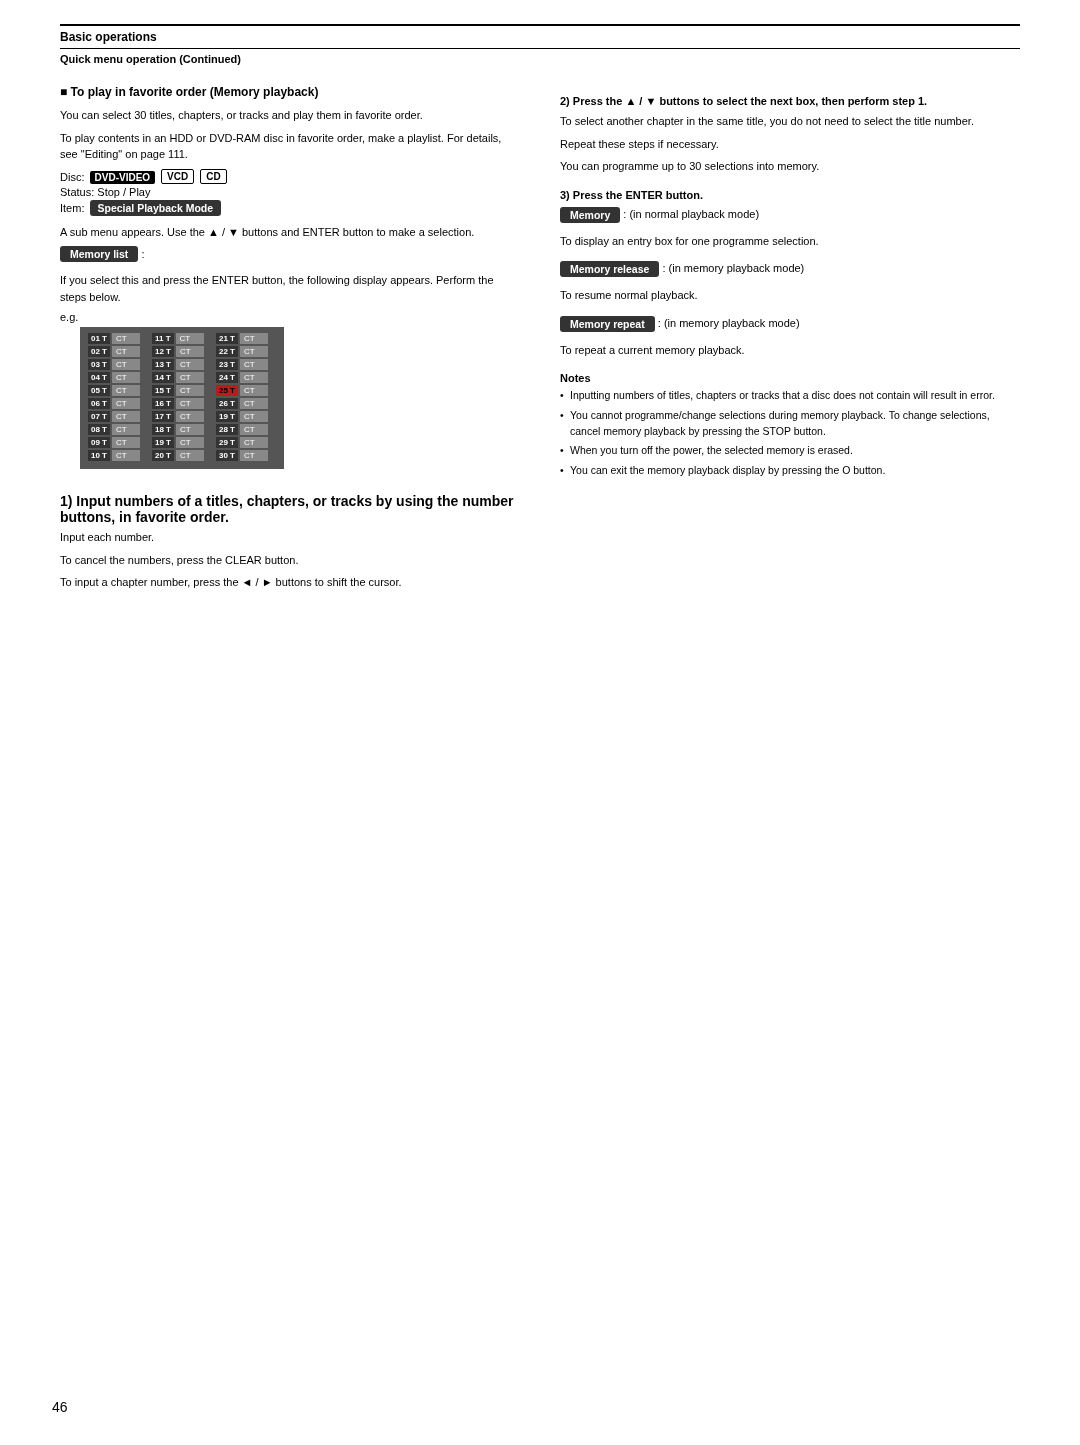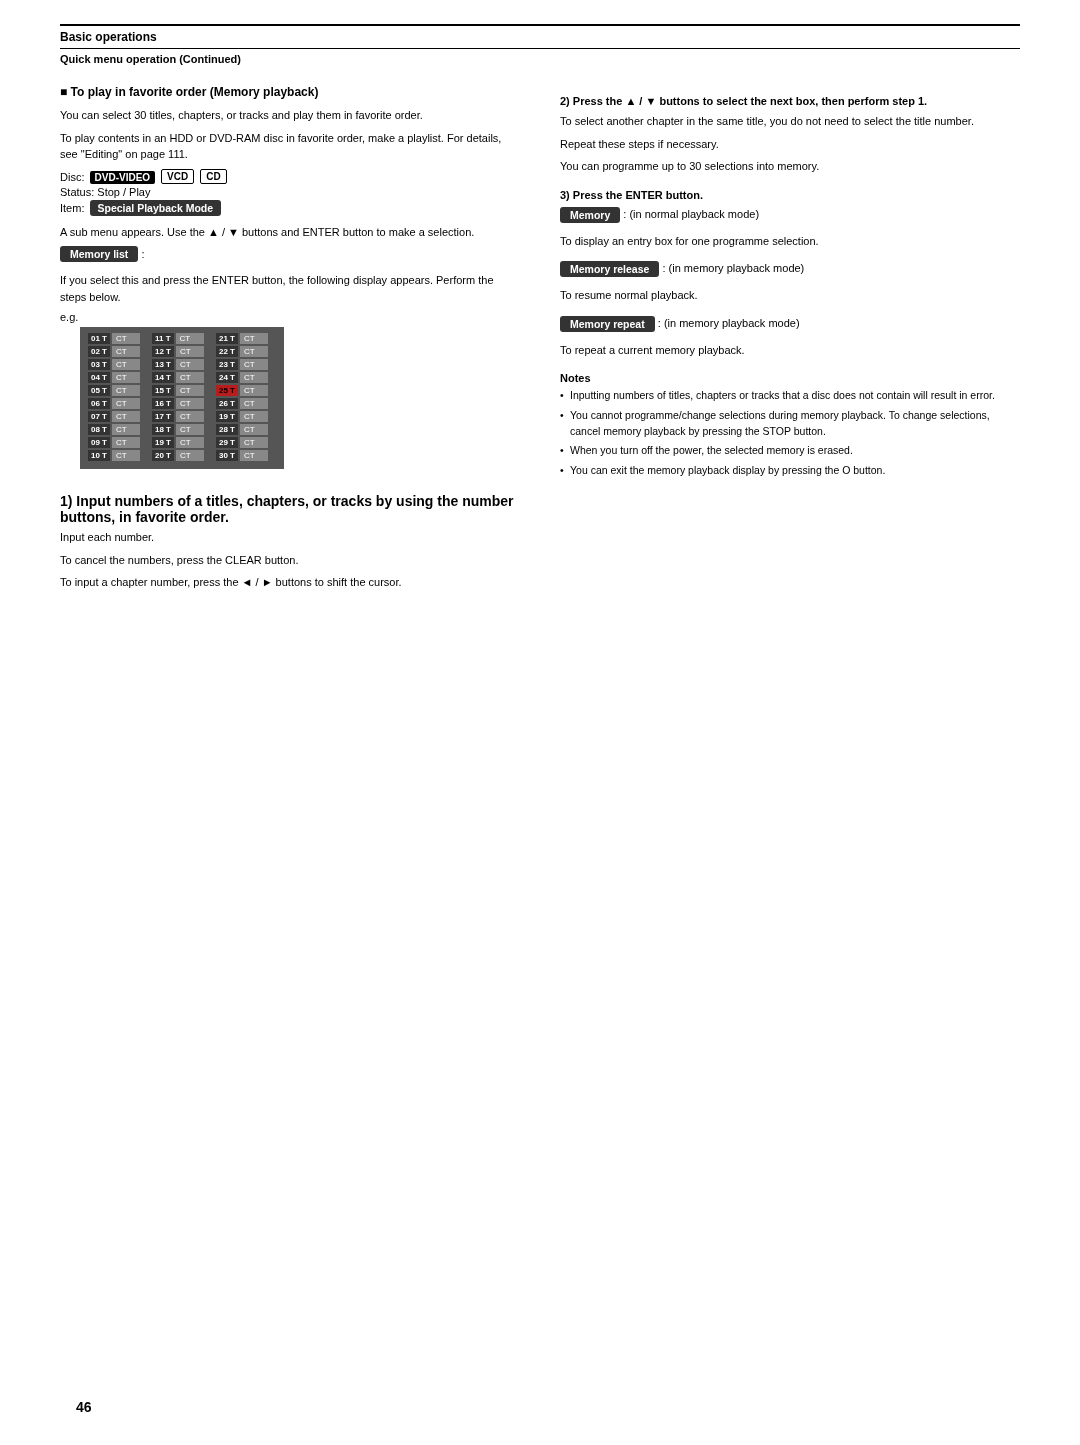--- a/index.html
+++ b/index.html
@@ -176,23 +176,23 @@
       position: relative;
     }
     .note-item::before {
       content: '• ';
       position: absolute;
       left: 0;
     }
     .page-number {
       position: absolute;
       bottom: 30px;
-      left: 76px;
+      left: 52px;
       font-size: 14px;
-      font-weight: bold;
+      font-weight: normal;
     }
     .step1-heading {
       font-weight: bold;
       font-size: 14px;
       margin-bottom: 4px;
       margin-top: 12px;
     }
     .mode-line {
       margin-bottom: 10px;
       font-size: 11px;

